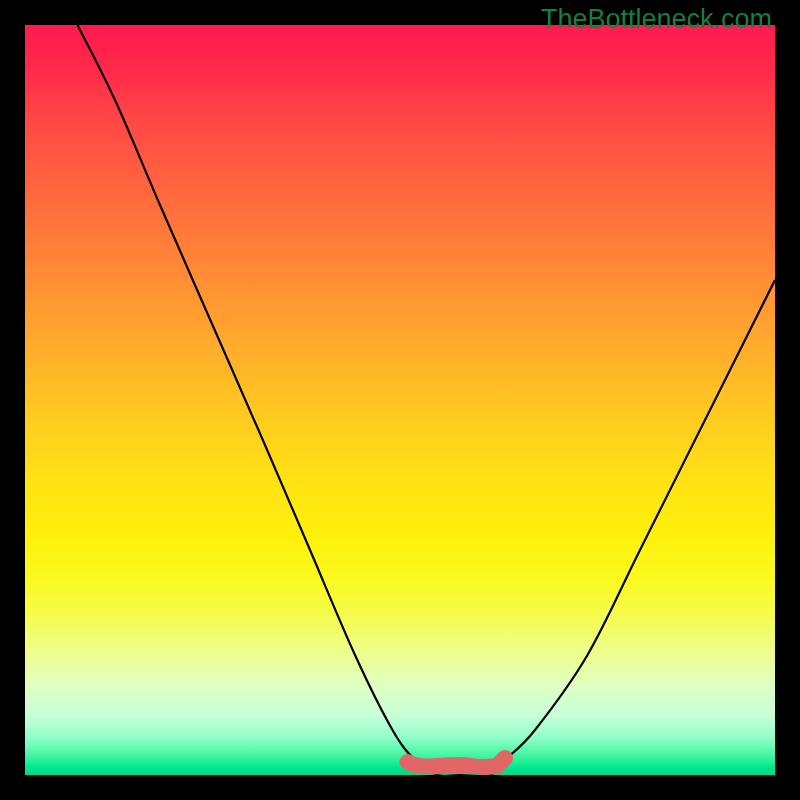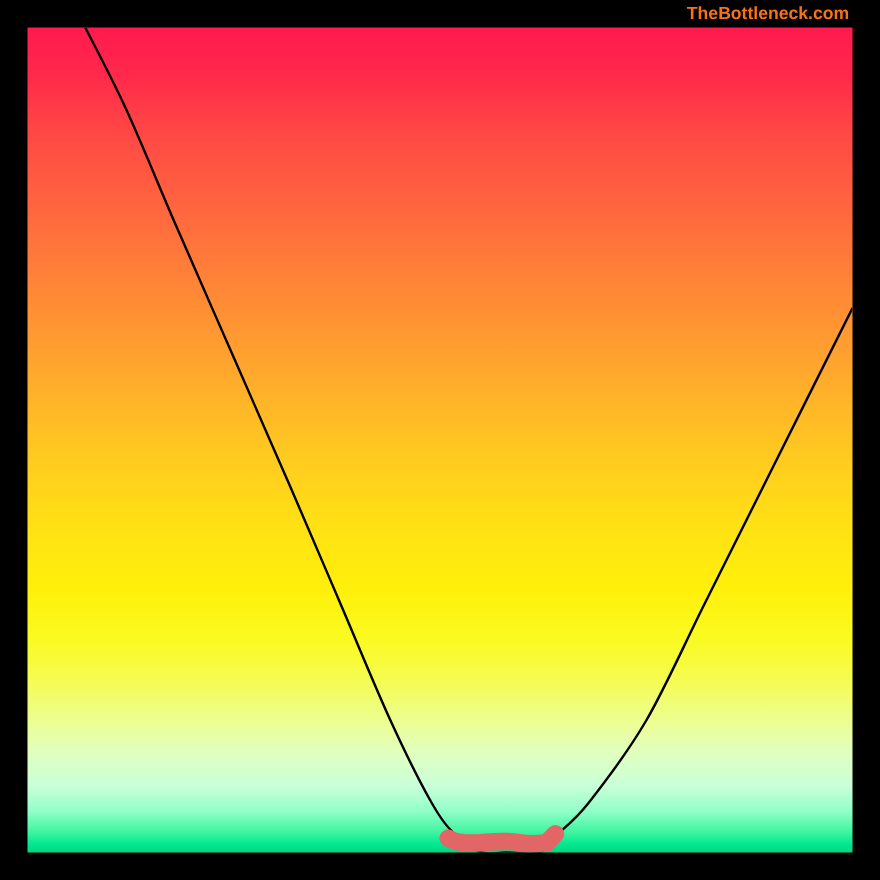--- a/index.html
+++ b/index.html
@@ -36,23 +36,23 @@
       #90ffc8 95%,
       #40f5a0 97.5%,
       #00e890 99%,
       #00d880 100%
     );
   }
   .attribution {
     position: absolute;
     top: 4px;
     right: 28px;
-    color: #f97316;
-    font-size: 16px;
-    font-weight: bold;
+    color: #15803d;
+    font-size: 27px;
+    font-weight: normal;
     z-index: 10;
   }
   svg.curve {
     position: absolute;
     left: 0;
     top: 0;
     width: 750px;
     height: 750px;
   }
 </style>

